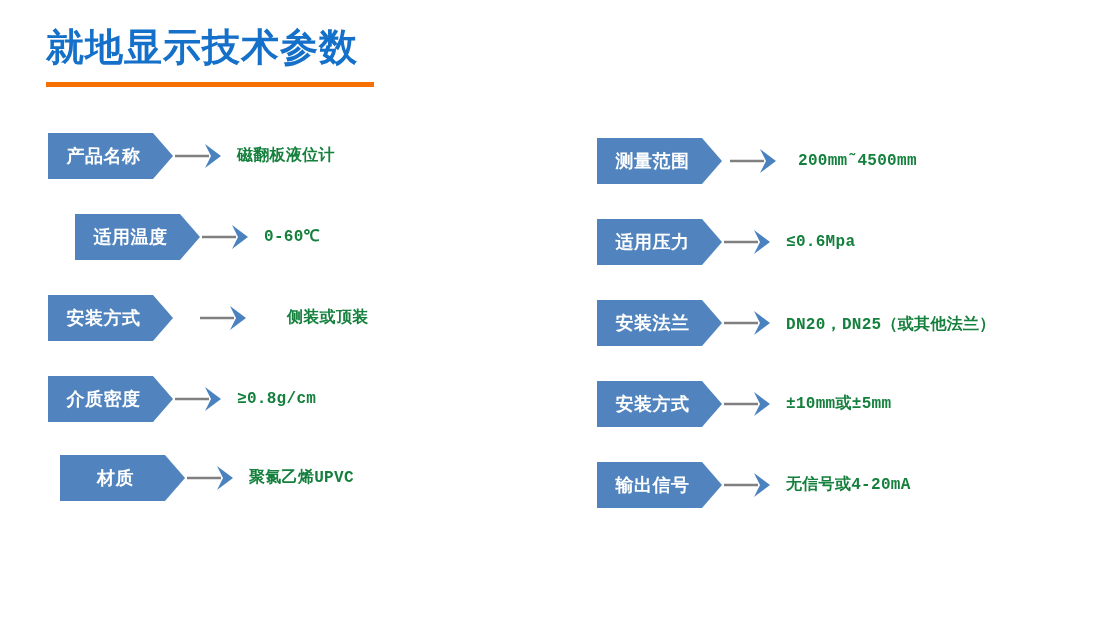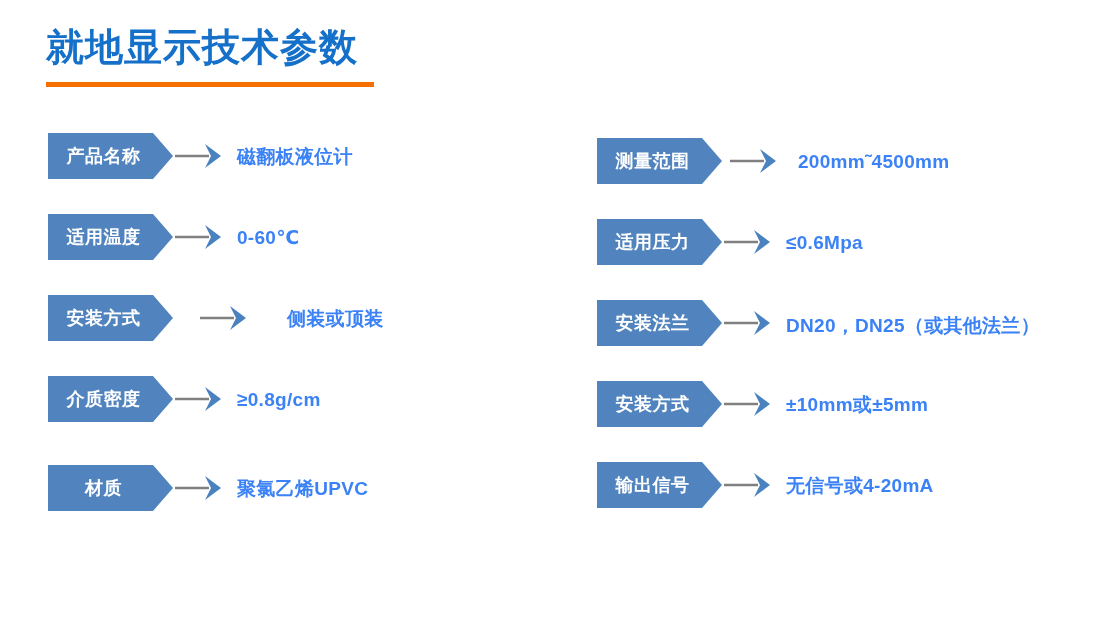--- a/index.html
+++ b/index.html
@@ -49,21 +49,21 @@
     position: absolute;
     top: 0;
   }
   .col-left  { left: 48px;  width: 520px; }
   .col-right { left: 597px; width: 470px; }
 
   .param-row {
     position: absolute;
     left: 0;
     display: flex;
-    align-items: flex-end;
+    align-items: center;
   }
 
   .badge {
     position: relative;
     flex: 0 0 auto;
     width: 125px;
     height: 46px;
     background: #5184be;
     display: flex;
     align-items: center;
@@ -85,26 +85,27 @@
     flex: 0 0 auto;
     width: 52px;
     height: 46px;
     position: relative;
     margin-left: 2px;
   }
   .arrow svg { display: block; }
 
   .value {
     flex: 1 1 auto;
-    color: #3b82f6;
-    font-size: 19px;
+    color: #15803d;
+    font-size: 16px;
     font-weight: bold;
     line-height: 45px;
     padding-left: 10px;
     letter-spacing: 0.3px;
+    font-family: Liberation Mono, monospace;
   }
   .value.wrap {
     line-height: 40px;
     padding-top: 3px;
   }
 </style>
 </head>
 <body>
 
 <div id="slide">
@@ -122,21 +123,21 @@
       </div>
       <div class="arrow">
         <svg width="52" height="46" viewBox="0 0 52 46" aria-hidden="true">
           <line x1="0" y1="23" x2="34" y2="23" stroke="#808080" stroke-width="2.5"></line>
           <path d="M30 11 L46 23 L30 35 L36 23 Z" fill="#4a82c0"></path>
         </svg>
       </div>
       <div class="value">磁翻板液位计</div>
     </div>
 
-    <div class="param-row" style="top:214px;">
+    <div class="param-row" style="top:214px;margin-left:27px;">
       <div class="badge">
         <span class="badge-label">适用温度</span>
       </div>
       <div class="arrow">
         <svg width="52" height="46" viewBox="0 0 52 46" aria-hidden="true">
           <line x1="0" y1="23" x2="34" y2="23" stroke="#808080" stroke-width="2.5"></line>
           <path d="M30 11 L46 23 L30 35 L36 23 Z" fill="#4a82c0"></path>
         </svg>
       </div>
       <div class="value">0-60℃</div>
@@ -161,21 +162,21 @@
       </div>
       <div class="arrow">
         <svg width="52" height="46" viewBox="0 0 52 46" aria-hidden="true">
           <line x1="0" y1="23" x2="34" y2="23" stroke="#808080" stroke-width="2.5"></line>
           <path d="M30 11 L46 23 L30 35 L36 23 Z" fill="#4a82c0"></path>
         </svg>
       </div>
       <div class="value">≥0.8g/cm</div>
     </div>
 
-    <div class="param-row" style="top:465px;">
+    <div class="param-row" style="top:455px;margin-left:12px;">
       <div class="badge">
         <span class="badge-label">材质</span>
       </div>
       <div class="arrow">
         <svg width="52" height="46" viewBox="0 0 52 46" aria-hidden="true">
           <line x1="0" y1="23" x2="34" y2="23" stroke="#808080" stroke-width="2.5"></line>
           <path d="M30 11 L46 23 L30 35 L36 23 Z" fill="#4a82c0"></path>
         </svg>
       </div>
       <div class="value">聚氯乙烯UPVC</div>

